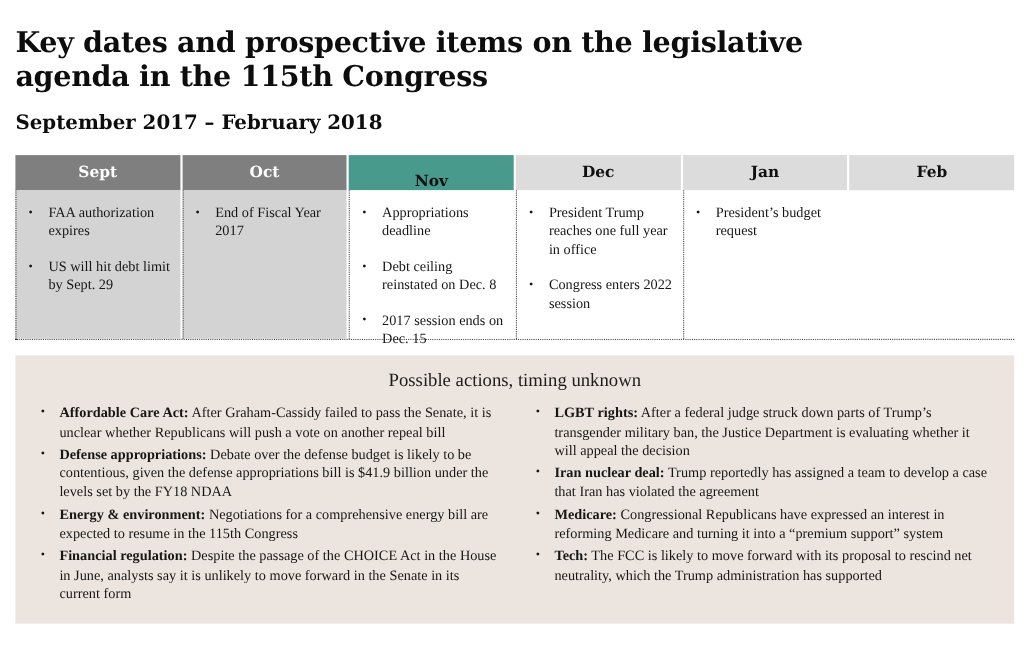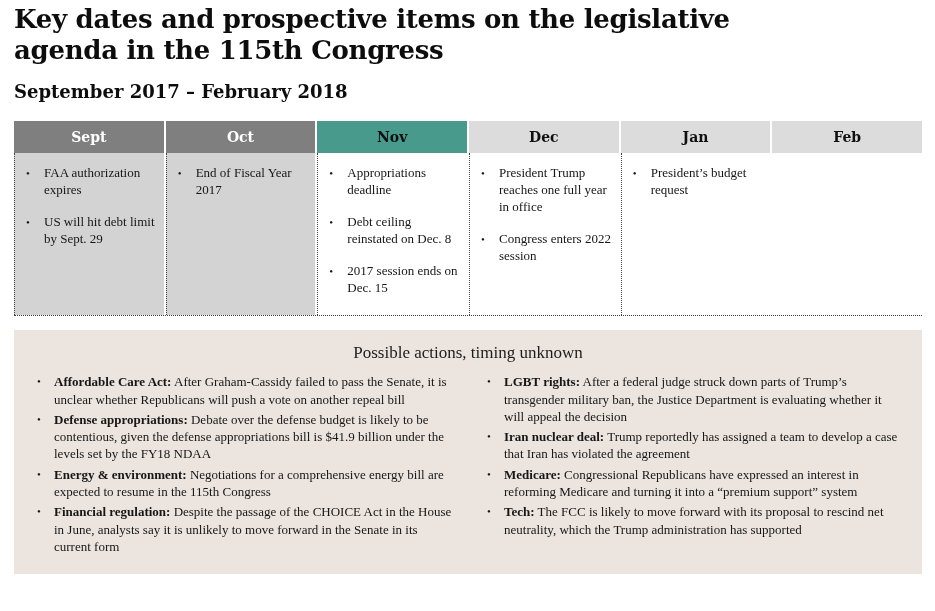--- a/index.html
+++ b/index.html
@@ -1,32 +1,32 @@
 <!DOCTYPE html>
 <html><head>
 <meta charset="utf-8">
 <style>
   html,body { margin:0; padding:0; background:#ffffff; }
   body { font-family:"Liberation Serif","DejaVu Serif",serif; color:#161616; }
-  .page { width:935px; height:611px; box-sizing:border-box; padding:4px 13px 16px 14px; overflow:hidden; }
+  .page { width:935px; height:611px; box-sizing:border-box; padding:24px 13px 16px 14px; overflow:hidden; }
 
   .title { font-family:"DejaVu Serif","Liberation Serif",serif; font-size:26px; line-height:1.18;
            font-weight:bold; margin:0; max-width:790px; letter-spacing:-0.3px; color:#0d0d0d; }
   .subtitle { font-family:"DejaVu Serif","Liberation Serif",serif; font-weight:bold;
               font-size:18px; margin-top:16px; color:#0d0d0d; }
 
   .timeline { margin-top:19px; display:grid; grid-template-columns:repeat(6,1fr);
               column-gap:2px; border-bottom:1px dotted #3a3a3a; }
   .th { height:32px; display:flex; align-items:center; justify-content:center;
         font-family:"DejaVu Serif","Liberation Serif",serif; font-weight:bold; font-size:14px; }
   .th.dark  { background:#7f7f7f; color:#ffffff; }
-  .th.teal  { background:#489a8c; color:#101010; }
+  .th.teal  { background:#489a8c; color:#101010;align-items:flex-end; }
   .th.light { background:#dcdcdc; color:#101010; }
 
-  .td { height:162px; box-sizing:border-box; border-left:1px dotted #454545; padding:12px 5px 0 0; }
+  .td { height:135px; box-sizing:border-box; border-left:1px dotted #454545; padding:12px 5px 0 0; }
   .td.gray  { background:#d3d3d3; }
   .td.mint  { background:#c5dcd4; }
   .td.white { background:#ffffff; }
 
   .ti { position:relative; padding-left:29px; margin-bottom:15px; font-size:13px; line-height:1.3; }
   .ti::before { content:"\2022"; position:absolute; left:11px; top:1px; font-size:11px; }
 
   .panel { margin-top:14px; background:#ece5df; box-sizing:border-box; min-height:227px;
            padding:11px 17px 16px 17px; }
   .panel-title { text-align:center; font-size:17px; color:#1c1c1c; margin:2px 0 10px 0; }

